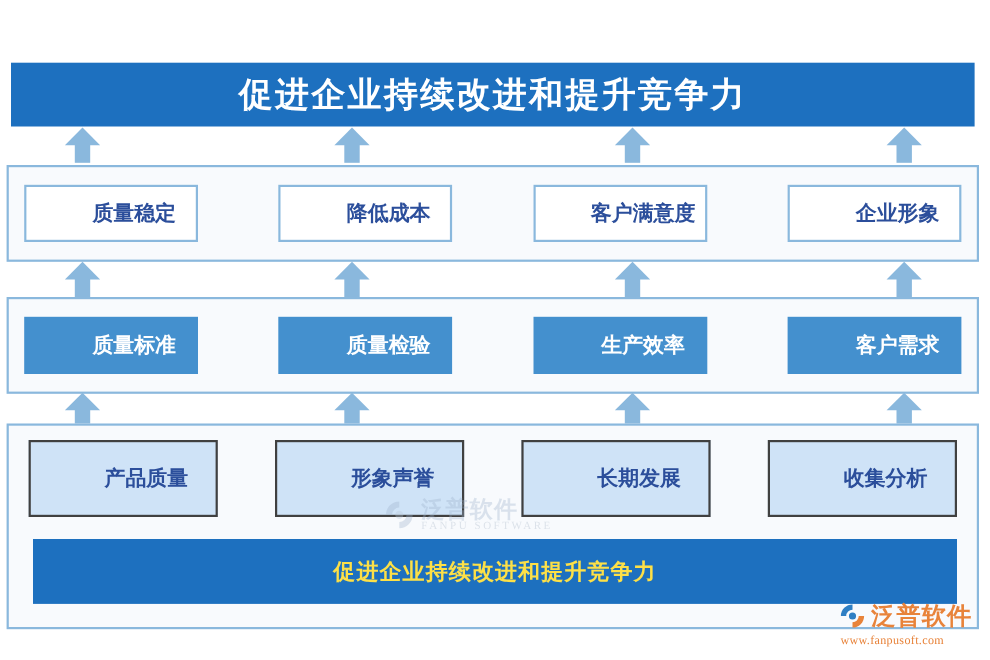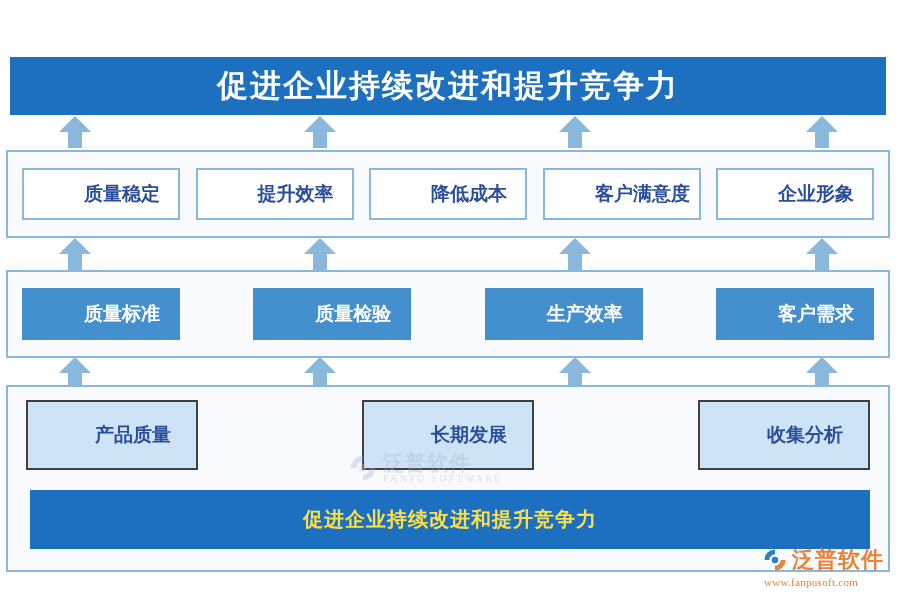--- a/index.html
+++ b/index.html
@@ -247,21 +247,20 @@
       </div>
     <div class="arrow-up" style="left:806px;">
         <div class="head"></div>
         <div class="shaft"></div>
       </div>
   </div>
 
   <div class="panel" id="panel-benefits">
     <div class="box-row">
       <div class="node outline">质量稳定</div>
-      <div class="node outline">提升效率</div>
       <div class="node outline">降低成本</div>
       <div class="node outline">客户满意度</div>
       <div class="node outline">企业形象</div>
     </div>
   </div>
 
   <div class="arrow-row" style="top:236px;">
     <div class="arrow-up" style="left:59px;">
         <div class="head"></div>
         <div class="shaft"></div>
@@ -304,20 +303,21 @@
       </div>
     <div class="arrow-up" style="left:806px;">
         <div class="head"></div>
         <div class="shaft"></div>
       </div>
   </div>
 
   <div class="panel" id="panel-outcomes">
     <div class="box-row">
       <div class="node tint">产品质量</div>
+      <div class="node tint">形象声誉</div>
       <div class="node tint">长期发展</div>
       <div class="node tint">收集分析</div>
     </div>
     <div class="banner">
       <div class="banner-text">促进企业持续改进和提升竞争力</div>
     </div>
   </div>
 
   <div class="watermark-center">
     <svg class="wm-mark" viewBox="0 0 32 32">

